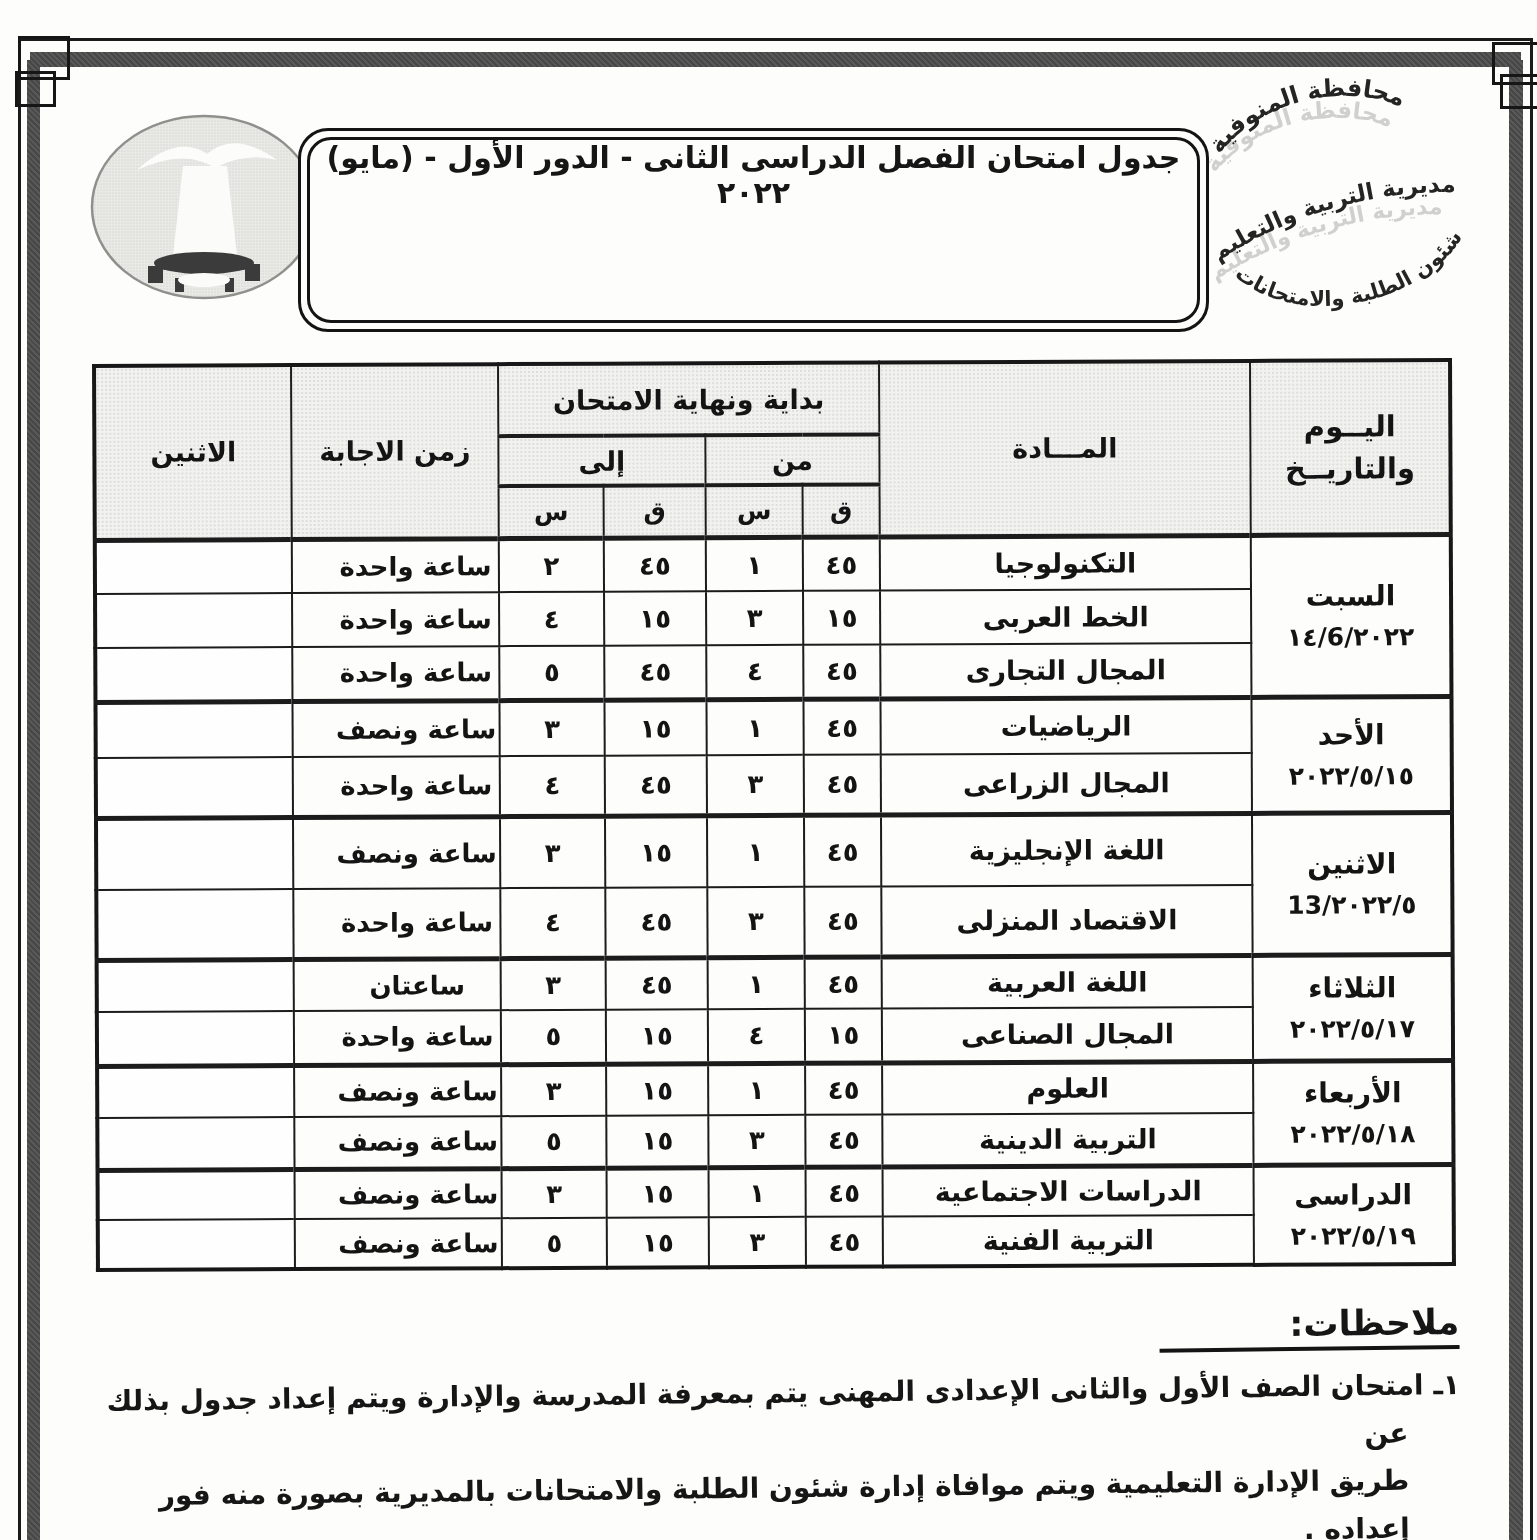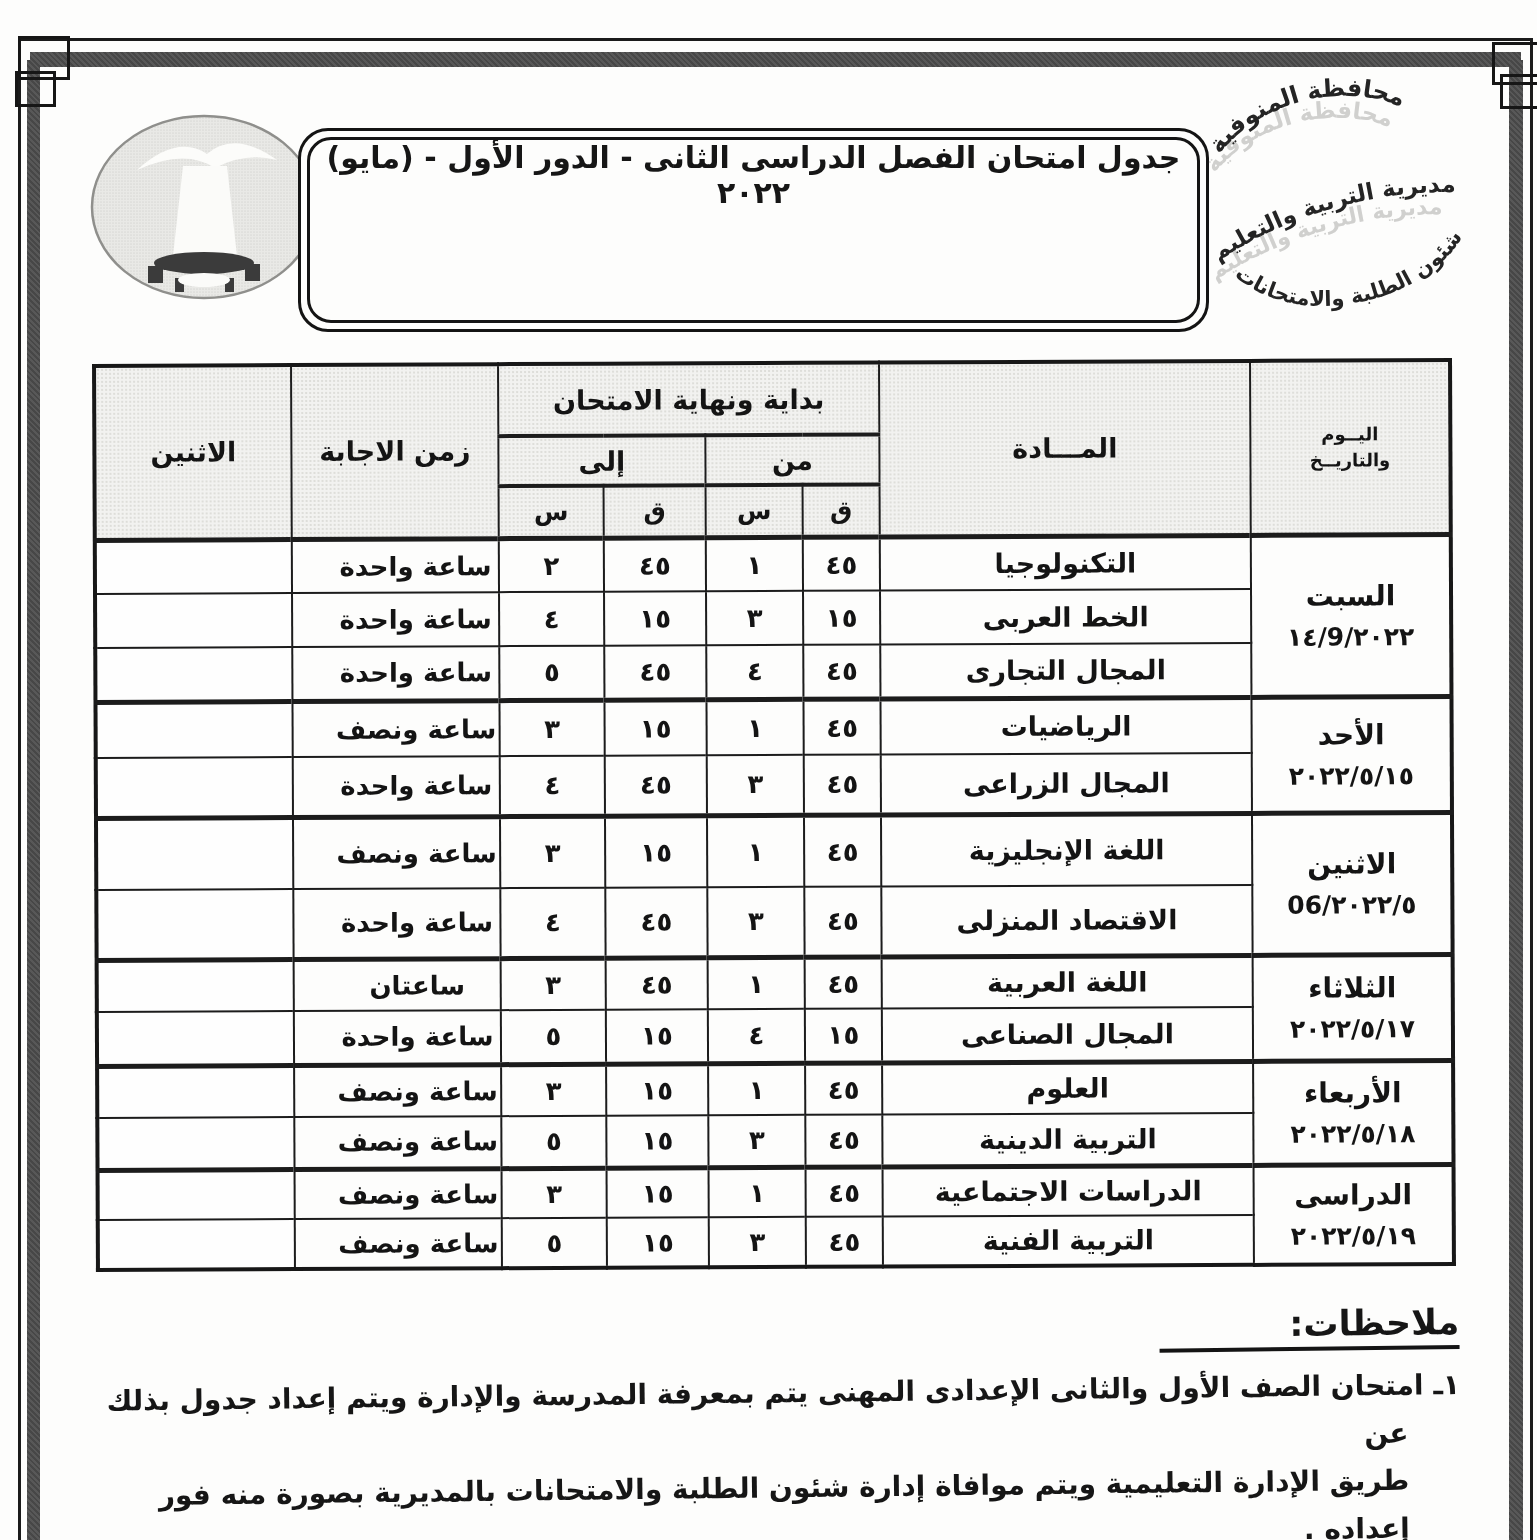--- a/index.html
+++ b/index.html
@@ -58,21 +58,21 @@
   }
   thead th{
     background-color:#f2f2f0;
     background-image:radial-gradient(#dcdcd8 0.7px,rgba(0,0,0,0) 0.8px);
     background-size:4px 4px;
     border-bottom-width:4px;
   }
   thead tr.h1{height:72px;}
   thead tr.h2{height:50px;}
   thead tr.h3{height:52px;}
-  .th-multiline{white-space:pre-line;font-size:18px;line-height:1.45;margin-left:7px;}
+  .th-multiline{white-space:pre-line;font-size:29px;line-height:1.45;margin-left:7px;}
   .th-label{font-size:27px;}
   .th-sub{font-size:25px;}
   tbody tr:nth-child(1) ,tbody tr:nth-child(2),tbody tr:nth-child(3){height:54px;}
   tbody tr:nth-child(4){height:56px;}
   tbody tr:nth-child(5){height:60px;}
   tbody tr:nth-child(6){height:72px;}
   tbody tr:nth-child(7){height:70px;}
   tbody tr:nth-child(8){height:52px;}
   tbody tr:nth-child(9){height:54px;}
   tbody tr:nth-child(10),tbody tr:nth-child(11){height:52px;}
@@ -199,21 +199,21 @@
           <th class="th-sub">ق</th>
           <th class="th-sub">س</th>
           <th class="th-sub">ق</th>
           <th class="th-sub">س</th>
         </tr>
       </thead>
       <tbody>
         <tr class="grp">
           <td class="day-cell" rowspan="3">
             <span class="day-name">السبت</span>
-            <span class="day-date">٢٠٢٢/9/١٤</span>
+            <span class="day-date">٢٠٢٢/6/١٤</span>
           </td>
           <td class="subject">التكنولوجيا</td>
           <td class="num">٤٥</td>
           <td class="num">١</td>
           <td class="num">٤٥</td>
           <td class="num">٢</td>
           <td class="dur">ساعة واحدة</td>
           <td class="note-cell"></td>
         </tr>
         <tr>
@@ -252,21 +252,21 @@
           <td class="num">٤٥</td>
           <td class="num">٣</td>
           <td class="num">٤٥</td>
           <td class="num">٤</td>
           <td class="dur">ساعة واحدة</td>
           <td class="note-cell"></td>
         </tr>
         <tr class="grp">
           <td class="day-cell" rowspan="2">
             <span class="day-name">الاثنين</span>
-            <span class="day-date">٢٠٢٢/٥/06</span>
+            <span class="day-date">٢٠٢٢/٥/13</span>
           </td>
           <td class="subject">اللغة الإنجليزية</td>
           <td class="num">٤٥</td>
           <td class="num">١</td>
           <td class="num">١٥</td>
           <td class="num">٣</td>
           <td class="dur">ساعة ونصف</td>
           <td class="note-cell"></td>
         </tr>
         <tr>

